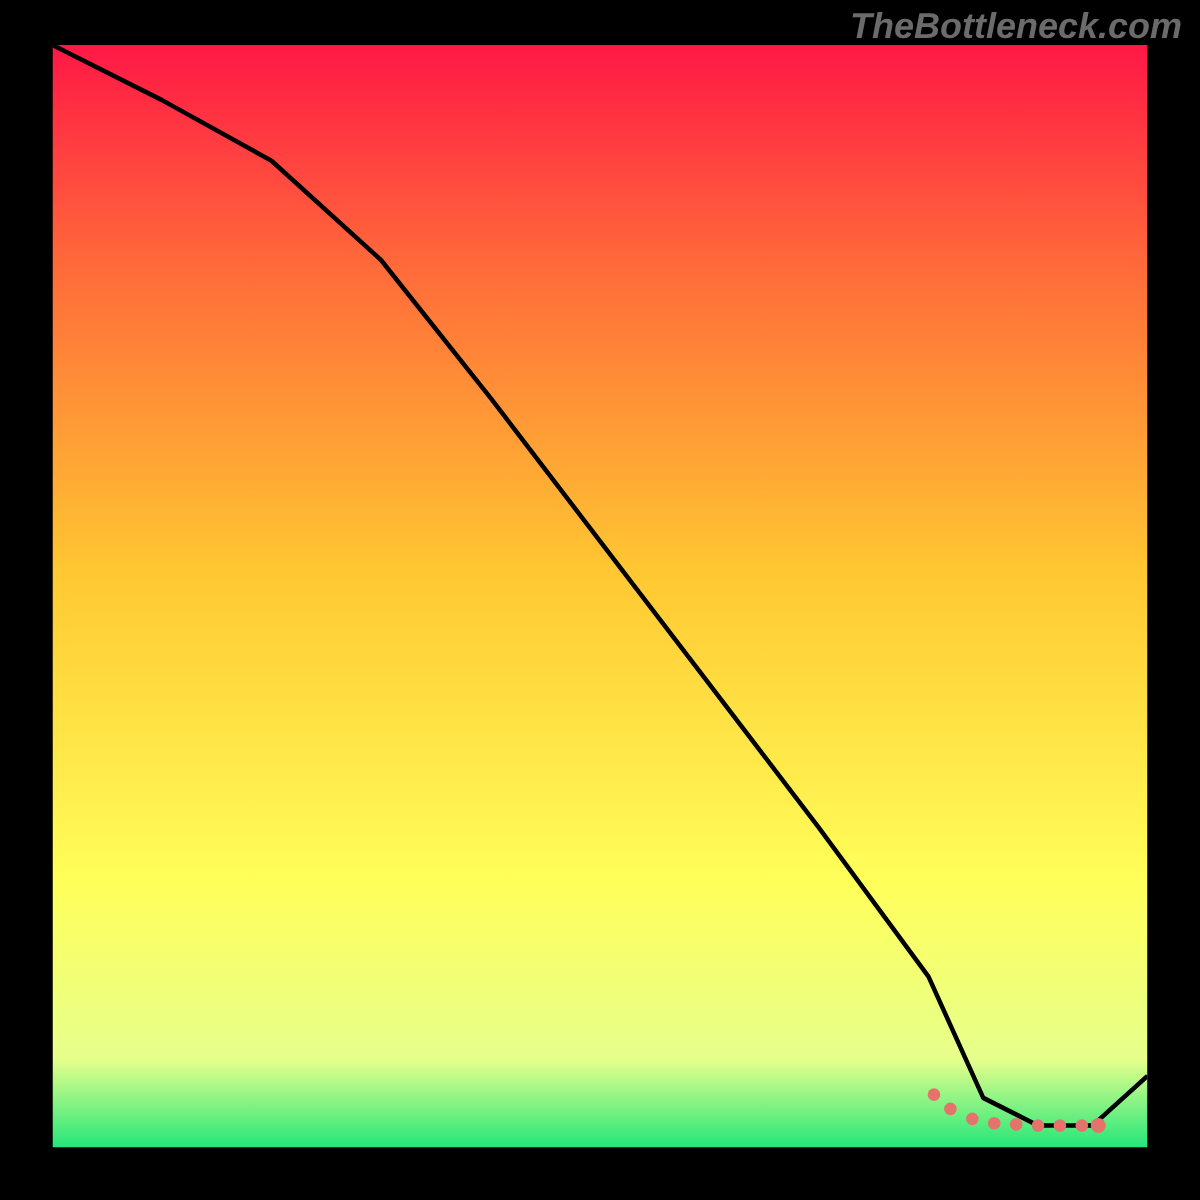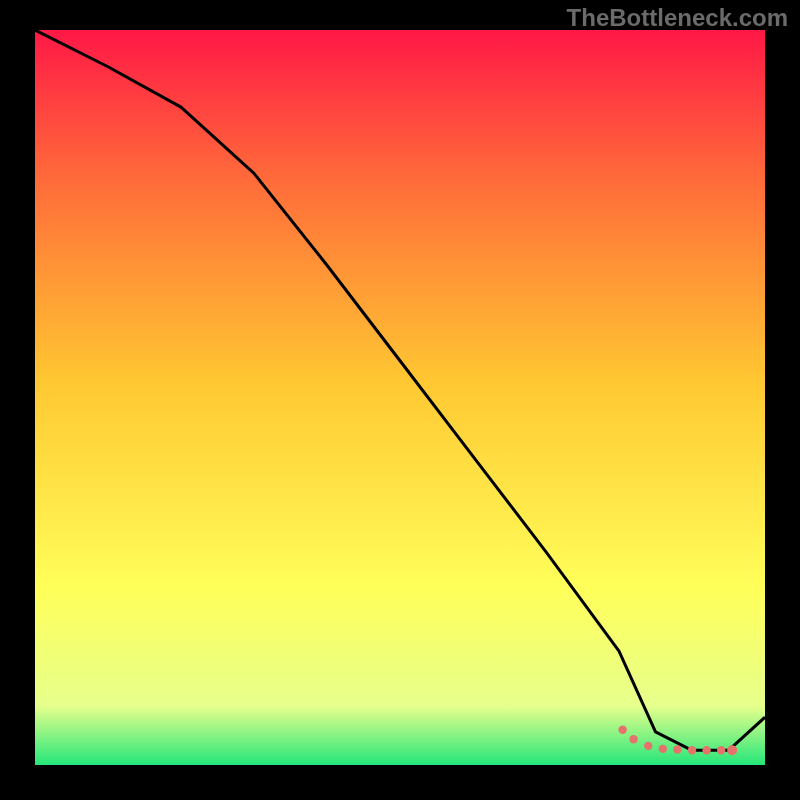--- a/index.html
+++ b/index.html
@@ -20,20 +20,21 @@
     background: #000;
   }
   .watermark {
     position: absolute;
     top: 4px;
     right: 12px;
     font-size: 24px;
     font-weight: bold;
     color: #6b6b6b;
     z-index: 10;
+    font-style: italic;
   }
   .plot-area {
     position: absolute;
     left: 35px;
     top: 30px;
     width: 730px;
     height: 735px;
   }
   svg {
     display: block;

